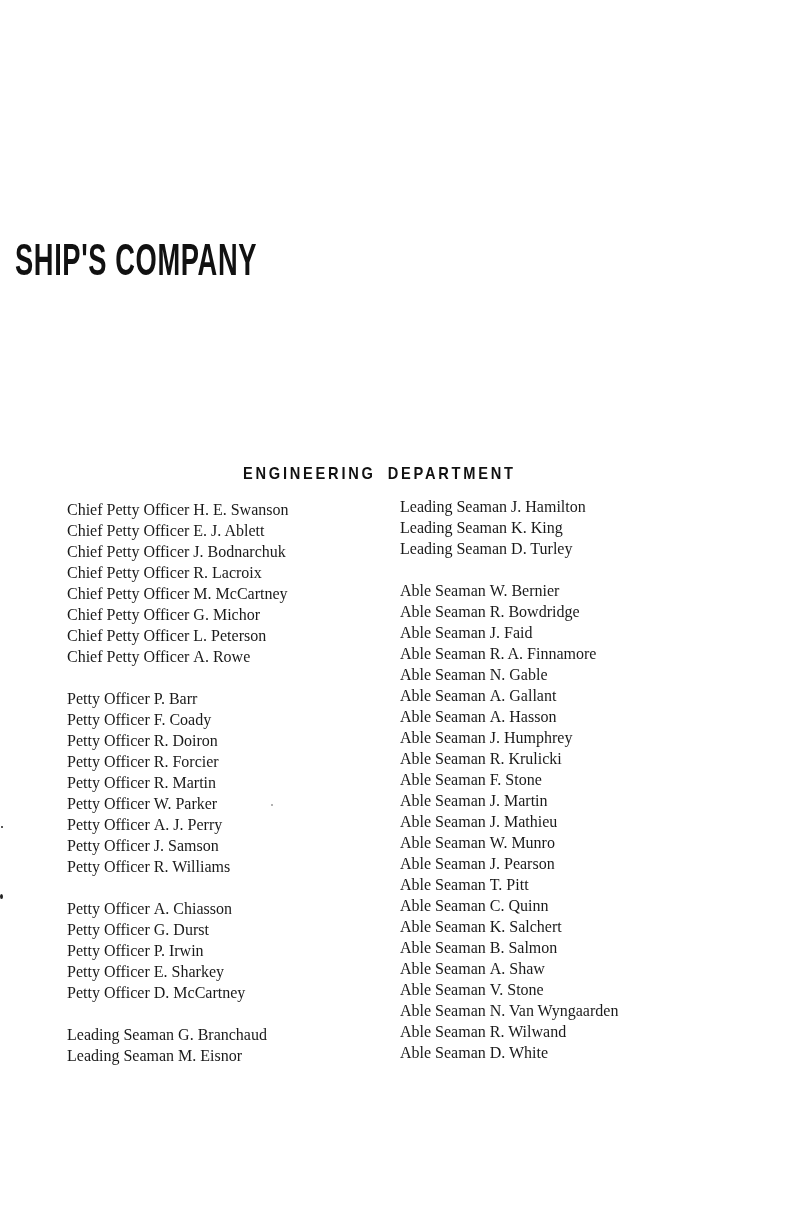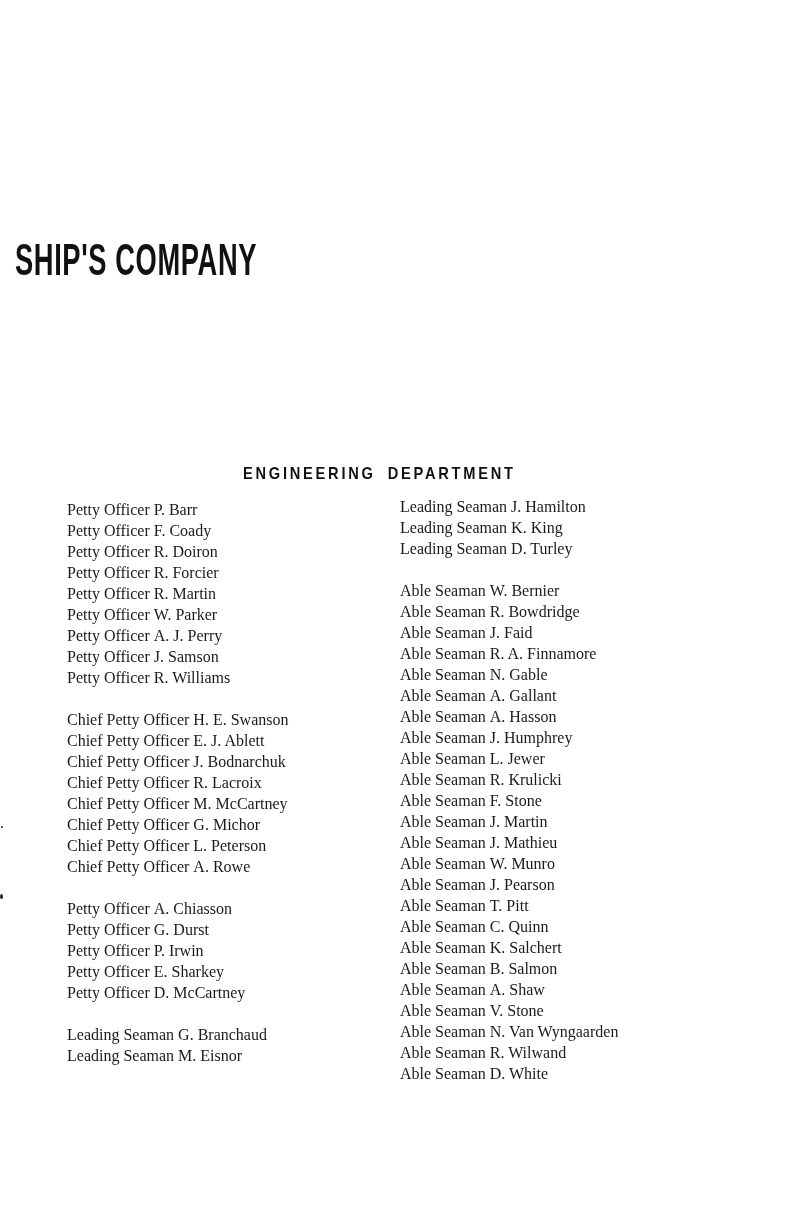--- a/index.html
+++ b/index.html
@@ -80,39 +80,39 @@
 </style>
 </head>
 <body>
 
 <h1 class="page-title">SHIP'S COMPANY</h1>
 
 <h2 class="dept-heading"><span class="word">ENGINEERING</span><span class="word">DEPARTMENT</span></h2>
 
 <div class="column col-left" id="col-left">
     <ul class="group">
+      <li class="entry"><span class="rank">Chief Petty Officer</span><span class="name">H. E. Swanson</span></li>
+      <li class="entry"><span class="rank">Chief Petty Officer</span><span class="name">E. J. Ablett</span></li>
+      <li class="entry"><span class="rank">Chief Petty Officer</span><span class="name">J. Bodnarchuk</span></li>
+      <li class="entry"><span class="rank">Chief Petty Officer</span><span class="name">R. Lacroix</span></li>
+      <li class="entry"><span class="rank">Chief Petty Officer</span><span class="name">M. McCartney</span></li>
+      <li class="entry"><span class="rank">Chief Petty Officer</span><span class="name">G. Michor</span></li>
+      <li class="entry"><span class="rank">Chief Petty Officer</span><span class="name">L. Peterson</span></li>
+      <li class="entry"><span class="rank">Chief Petty Officer</span><span class="name">A. Rowe</span></li>
+    </ul>
+    <ul class="group">
       <li class="entry"><span class="rank">Petty Officer</span><span class="name">P. Barr</span></li>
       <li class="entry"><span class="rank">Petty Officer</span><span class="name">F. Coady</span></li>
       <li class="entry"><span class="rank">Petty Officer</span><span class="name">R. Doiron</span></li>
       <li class="entry"><span class="rank">Petty Officer</span><span class="name">R. Forcier</span></li>
       <li class="entry"><span class="rank">Petty Officer</span><span class="name">R. Martin</span></li>
       <li class="entry"><span class="rank">Petty Officer</span><span class="name">W. Parker</span></li>
       <li class="entry"><span class="rank">Petty Officer</span><span class="name">A. J. Perry</span></li>
       <li class="entry"><span class="rank">Petty Officer</span><span class="name">J. Samson</span></li>
       <li class="entry"><span class="rank">Petty Officer</span><span class="name">R. Williams</span></li>
-    </ul>
-    <ul class="group">
-      <li class="entry"><span class="rank">Chief Petty Officer</span><span class="name">H. E. Swanson</span></li>
-      <li class="entry"><span class="rank">Chief Petty Officer</span><span class="name">E. J. Ablett</span></li>
-      <li class="entry"><span class="rank">Chief Petty Officer</span><span class="name">J. Bodnarchuk</span></li>
-      <li class="entry"><span class="rank">Chief Petty Officer</span><span class="name">R. Lacroix</span></li>
-      <li class="entry"><span class="rank">Chief Petty Officer</span><span class="name">M. McCartney</span></li>
-      <li class="entry"><span class="rank">Chief Petty Officer</span><span class="name">G. Michor</span></li>
-      <li class="entry"><span class="rank">Chief Petty Officer</span><span class="name">L. Peterson</span></li>
-      <li class="entry"><span class="rank">Chief Petty Officer</span><span class="name">A. Rowe</span></li>
     </ul>
     <ul class="group">
       <li class="entry"><span class="rank">Petty Officer</span><span class="name">A. Chiasson</span></li>
       <li class="entry"><span class="rank">Petty Officer</span><span class="name">G. Durst</span></li>
       <li class="entry"><span class="rank">Petty Officer</span><span class="name">P. Irwin</span></li>
       <li class="entry"><span class="rank">Petty Officer</span><span class="name">E. Sharkey</span></li>
       <li class="entry"><span class="rank">Petty Officer</span><span class="name">D. McCartney</span></li>
     </ul>
     <ul class="group">
       <li class="entry"><span class="rank">Leading Seaman</span><span class="name">G. Branchaud</span></li>
@@ -127,21 +127,20 @@
     </ul>
     <ul class="group">
       <li class="entry"><span class="rank">Able Seaman</span><span class="name">W. Bernier</span></li>
       <li class="entry"><span class="rank">Able Seaman</span><span class="name">R. Bowdridge</span></li>
       <li class="entry"><span class="rank">Able Seaman</span><span class="name">J. Faid</span></li>
       <li class="entry"><span class="rank">Able Seaman</span><span class="name">R. A. Finnamore</span></li>
       <li class="entry"><span class="rank">Able Seaman</span><span class="name">N. Gable</span></li>
       <li class="entry"><span class="rank">Able Seaman</span><span class="name">A. Gallant</span></li>
       <li class="entry"><span class="rank">Able Seaman</span><span class="name">A. Hasson</span></li>
       <li class="entry"><span class="rank">Able Seaman</span><span class="name">J. Humphrey</span></li>
-      <li class="entry"><span class="rank">Able Seaman</span><span class="name">L. Jewer</span></li>
       <li class="entry"><span class="rank">Able Seaman</span><span class="name">R. Krulicki</span></li>
       <li class="entry"><span class="rank">Able Seaman</span><span class="name">F. Stone</span></li>
       <li class="entry"><span class="rank">Able Seaman</span><span class="name">J. Martin</span></li>
       <li class="entry"><span class="rank">Able Seaman</span><span class="name">J. Mathieu</span></li>
       <li class="entry"><span class="rank">Able Seaman</span><span class="name">W. Munro</span></li>
       <li class="entry"><span class="rank">Able Seaman</span><span class="name">J. Pearson</span></li>
       <li class="entry"><span class="rank">Able Seaman</span><span class="name">T. Pitt</span></li>
       <li class="entry"><span class="rank">Able Seaman</span><span class="name">C. Quinn</span></li>
       <li class="entry"><span class="rank">Able Seaman</span><span class="name">K. Salchert</span></li>
       <li class="entry"><span class="rank">Able Seaman</span><span class="name">B. Salmon</span></li>

